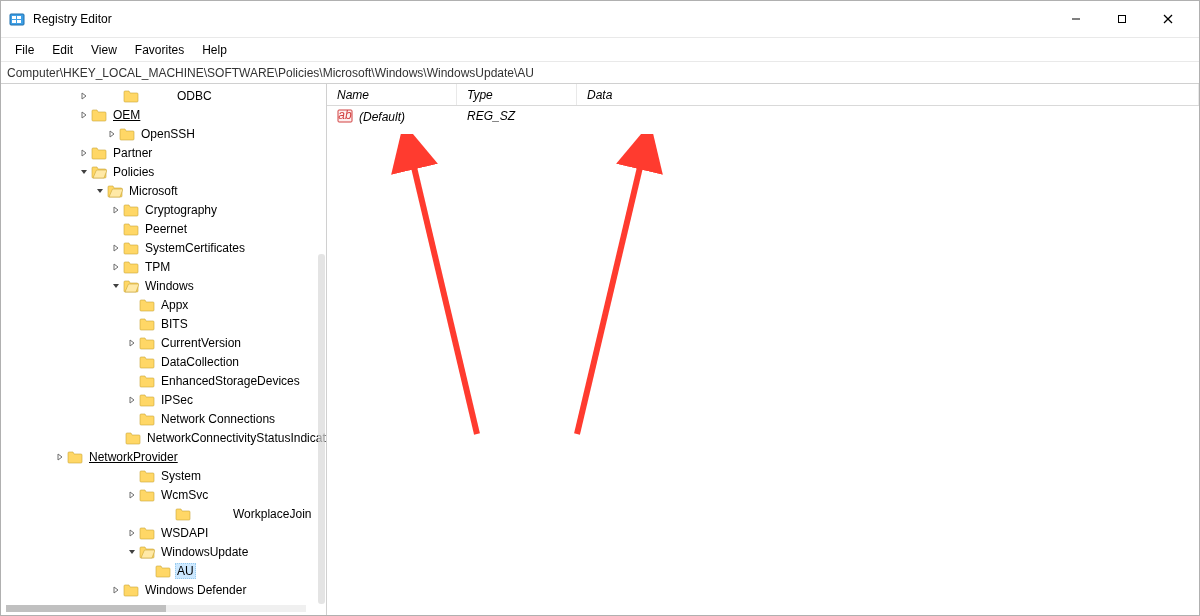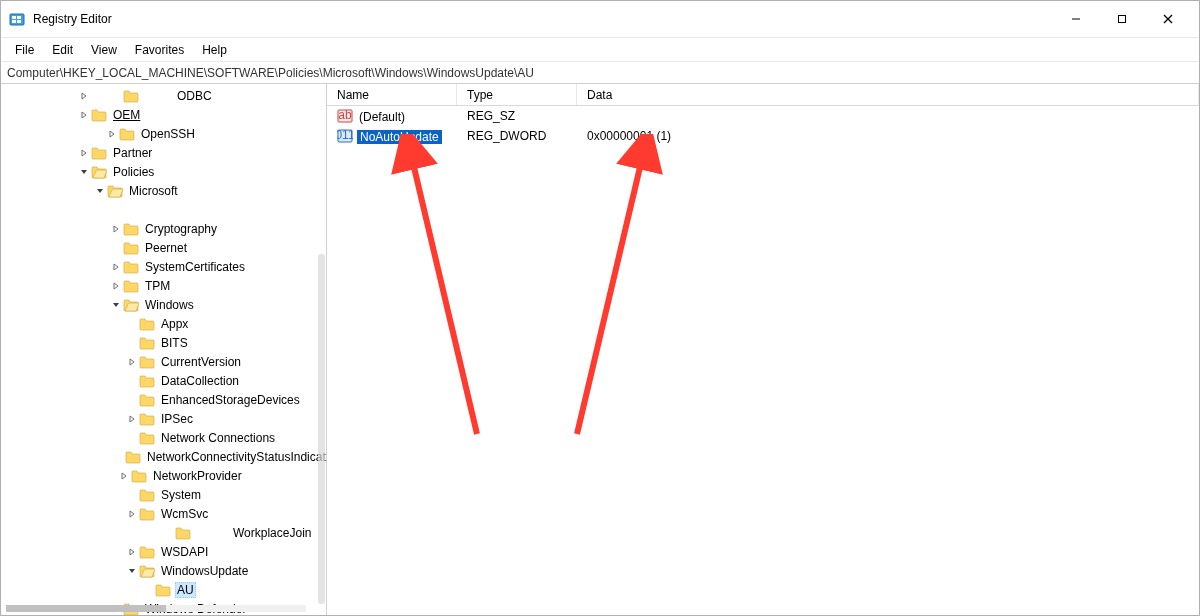--- a/index.html
+++ b/index.html
@@ -9,21 +9,21 @@
   .titlebar .app-icon { width: 16px; height: 16px; margin-right: 8px; }
   .titlebar .title { font-size: 12px; color: #000; flex: 0 0 auto; }
   .titlebar .spacer { flex: 1; }
   .win-controls { display: flex; }
   .win-controls .ctrl { width: 46px; height: 32px; display: flex; align-items: center; justify-content: center; color: #000; cursor: default; }
   .menubar { height: 24px; display: flex; align-items: center; gap: 2px; padding: 0 6px; background: #fff; border-bottom: 1px solid #e9e9e9; }
   .menubar .menu-item { padding: 2px 8px; cursor: default; }
   .addressbar { height: 22px; display: flex; align-items: center; padding: 0 6px; border-bottom: 1px solid #d0d0d0; color: #333; font-size: 12px; }
   .content { flex: 1; display: flex; position: relative; overflow: hidden; }
   .tree-pane { width: 326px; border-right: 1px solid #d0d0d0; overflow: auto; padding: 2px 0 6px 0; position: relative; }
-  .values-pane { flex: 1; position: relative; overflow: hidden; }
+  .values-pane { flex: 1; position: relative; overflow: hidden; font-style: italic; }
   .tree-item { display: flex; align-items: center; height: 19px; white-space: nowrap; cursor: default; }
   .tw { display: flex; align-items: center; justify-content: center; width: 14px; height: 19px; color: #6e6e6e; font-size: 10px; }
   .tw svg { width: 8px; height: 8px; }
   .folder-icon { width: 16px; height: 14px; margin-right: 4px; flex-shrink: 0; }
   .folder-icon.open svg path.lid { fill: #ffe9a6; }
   .tree-label { font-size: 12px; color: #000; padding: 0 2px; }
   .tree-label.sel { background: #cce8ff; border: 1px dotted #99ccee; padding: 0 1px; }
   .col-headers { height: 22px; display: flex; align-items: center; border-bottom: 1px solid #d9d9d9; font-size: 12px; color: #000; }
   .col-headers .col { padding: 0 10px; border-right: 1px solid #e9e9e9; height: 100%; display: flex; align-items: center; cursor: default; }
   .col.name { width: 130px; }
@@ -155,21 +155,21 @@
             <svg viewBox="0 0 8 8">
               <path d="M1 2 L7 2 L4 6 Z" fill="#404040"></path>
             </svg>
           </span>
           <span class="folder-icon open"><svg viewBox="0 0 16 14">
               <path d="M1 3 L1 12 Q1 13 2 13 L14 13 Q15 13 15 12 L15 5 Q15 4 14 4 L7 4 L6 2 L2 2 Q1 2 1 3 Z" fill="#ffd766" stroke="#caa637" stroke-width="0.6"></path>
               <path class="lid" d="M2 13 L5 6 Q5.3 5 6 5 L16 5 L13 13 Z" fill="#ffe9a6" stroke="#caa637" stroke-width="0.6"></path>
             </svg></span>
           <span class="tree-label">Microsoft</span>
         </div>
-        <div class="tree-item" style="padding-left: 108px; margin-top: 19px;">
+        <div class="tree-item" style="padding-left: 108px;">
           <span class="tw">
             <svg viewBox="0 0 8 8">
               <path d="M2 1 L6 4 L2 7 Z" fill="none" stroke="#6e6e6e" stroke-width="1"></path>
             </svg>
           </span>
           <span class="folder-icon"><svg viewBox="0 0 16 14">
               <path d="M1 3 L1 12 Q1 13 2 13 L14 13 Q15 13 15 12 L15 5 Q15 4 14 4 L7 4 L6 2 L2 2 Q1 2 1 3 Z" fill="#ffd766" stroke="#caa637" stroke-width="0.6"></path>
             </svg></span>
           <span class="tree-label">Cryptography</span>
         </div>
@@ -271,21 +271,21 @@
             </svg></span>
           <span class="tree-label">Network Connections</span>
         </div>
         <div class="tree-item" style="padding-left: 124px;">
           <span class="tw"></span>
           <span class="folder-icon"><svg viewBox="0 0 16 14">
               <path d="M1 3 L1 12 Q1 13 2 13 L14 13 Q15 13 15 12 L15 5 Q15 4 14 4 L7 4 L6 2 L2 2 Q1 2 1 3 Z" fill="#ffd766" stroke="#caa637" stroke-width="0.6"></path>
             </svg></span>
           <span class="tree-label">NetworkConnectivityStatusIndicator</span>
         </div>
-        <div class="tree-item" style="padding-left: 116px;">
+        <div class="tree-item" style="padding-left: 52px; text-decoration: underline;">
           <span class="tw">
             <svg viewBox="0 0 8 8">
               <path d="M2 1 L6 4 L2 7 Z" fill="none" stroke="#6e6e6e" stroke-width="1"></path>
             </svg>
           </span>
           <span class="folder-icon"><svg viewBox="0 0 16 14">
               <path d="M1 3 L1 12 Q1 13 2 13 L14 13 Q15 13 15 12 L15 5 Q15 4 14 4 L7 4 L6 2 L2 2 Q1 2 1 3 Z" fill="#ffd766" stroke="#caa637" stroke-width="0.6"></path>
             </svg></span>
           <span class="tree-label">NetworkProvider</span>
         </div>
@@ -367,31 +367,20 @@
       <div id="values-list">
           <div class="val-row">
             <div class="cell name">
               <span class="val-icon"><svg viewBox="0 0 16 16">
                   <rect x="1" y="2" width="14" height="12" rx="1" fill="#fdeeee" stroke="#d24040"></rect>
                   <text x="8" y="11" font-size="8" text-anchor="middle" fill="#d24040" font-family="Segoe UI">ab</text>
                 </svg></span>
               <span class="val-name-label">(Default)</span>
             </div>
             <div class="cell type">REG_SZ</div>
-          </div>
-          <div class="val-row">
-            <div class="cell name">
-              <span class="val-icon"><svg viewBox="0 0 16 16">
-                  <rect x="1" y="2" width="14" height="12" rx="1" fill="#dbe9fb" stroke="#2c73c6"></rect>
-                  <text x="8" y="11" font-size="7" text-anchor="middle" fill="#2c73c6" font-family="Segoe UI">011</text>
-                </svg></span>
-              <span class="val-name-label sel">NoAutoUpdate</span>
-            </div>
-            <div class="cell type">REG_DWORD</div>
-            <div class="cell data">0x00000001 (1)</div>
           </div>
         </div>
 
       <svg class="arrow-svg" style="left:40px; top:50px;" width="120" height="320">
         <defs>
             <marker id="ah1" markerWidth="8" markerHeight="8" refX="4" refY="4" orient="auto">
               <path d="M0,0 L8,4 L0,8 Z" fill="#ff3b2f"></path>
             </marker>
           </defs>
         <line x1="110" y1="300" x2="42" y2="12" stroke="#ff3b2f" stroke-width="6" marker-end="url(#ah1)"></line>

